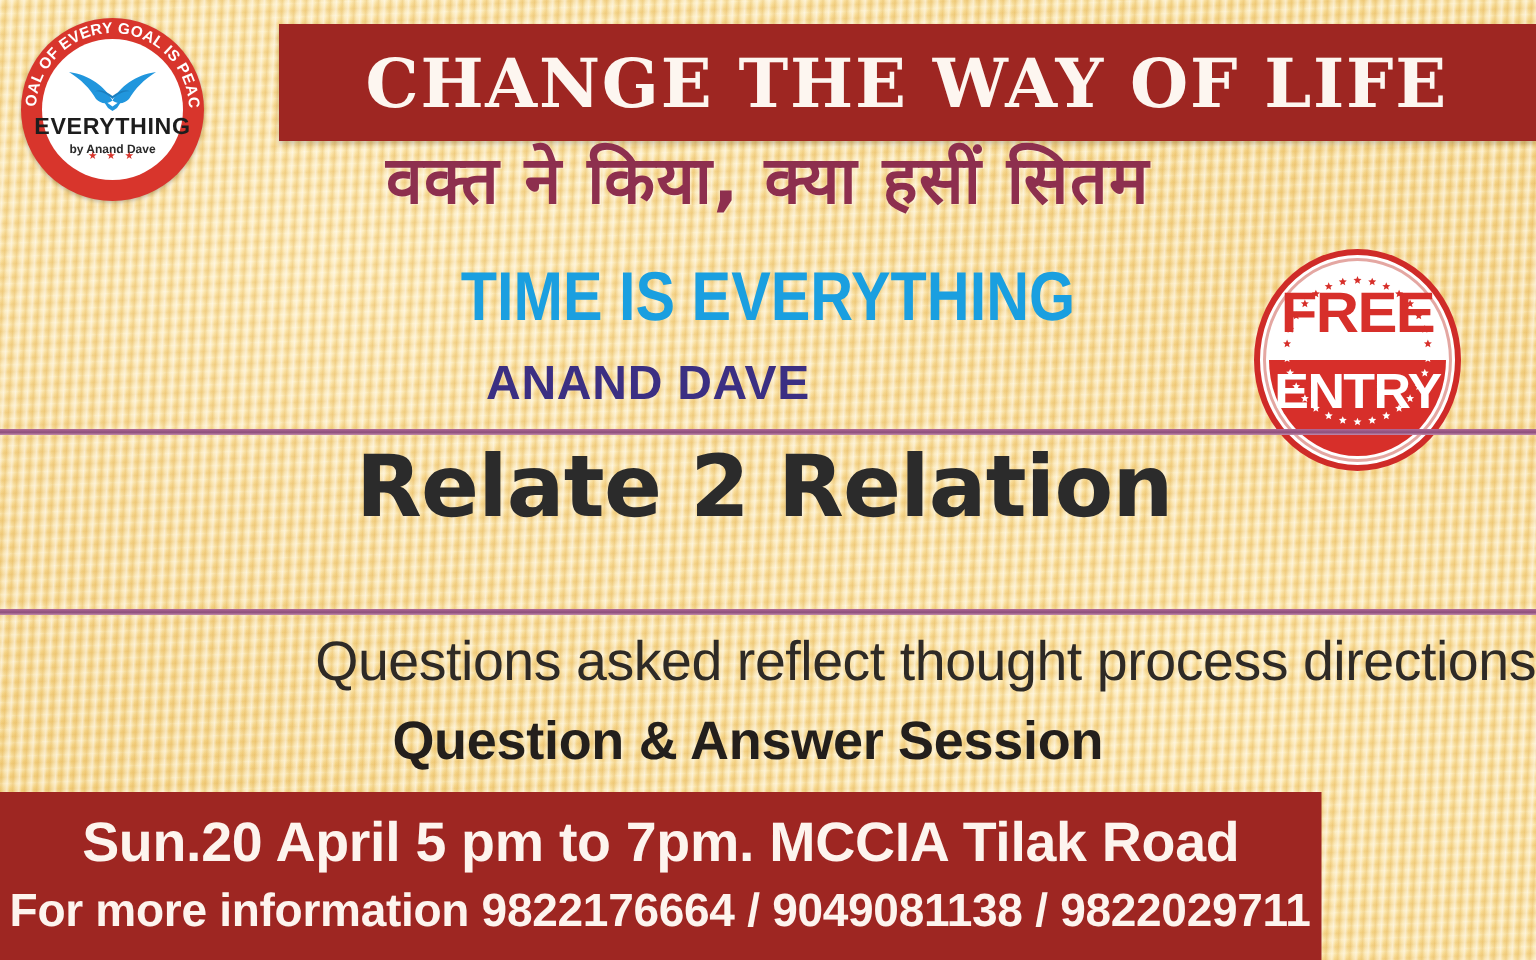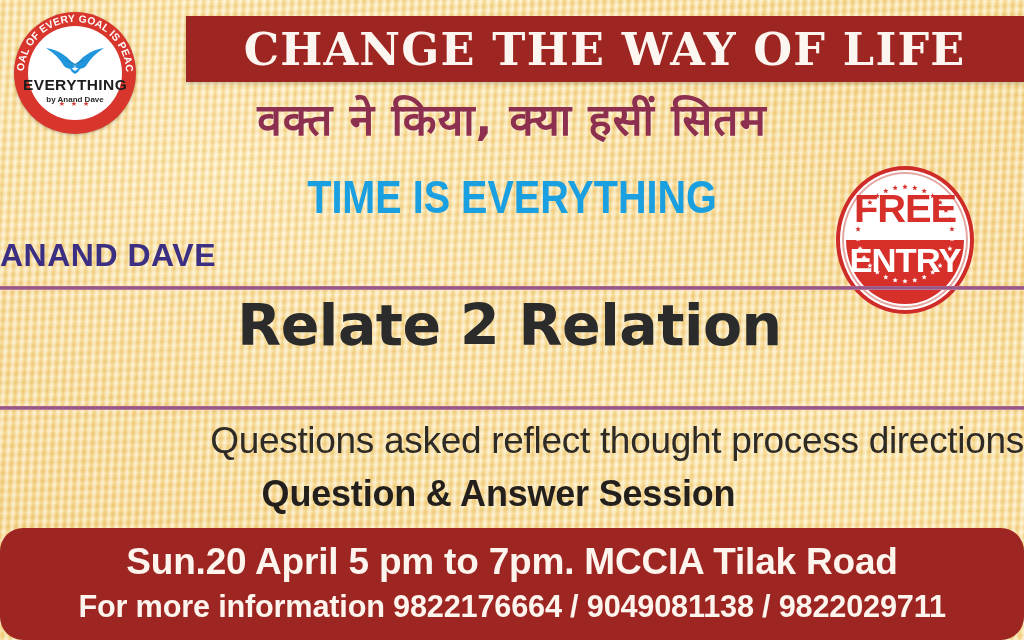--- a/index.html
+++ b/index.html
@@ -31,21 +31,21 @@
       radial-gradient(ellipse at 78% 70%, #fce3a2 0%, rgba(252,227,162,0) 60%),
       linear-gradient(180deg, #f8dc94 0%, #f2cd7c 45%, #f7d98d 100%);
   }
 
   
   .headline-bar {
     position: absolute;
     left: 186px;
     top: 16px;
     width: 838px;
-    height: 66px;
+    height: 78px;
     background: #9e2622;
     display: flex;
     align-items: center;
     justify-content: center;
     box-shadow: 0 2px 3px rgba(0,0,0,0.18);
   }
   .headline-bar .headline-text {
     color: #fdf6f0;
     font-family: "DejaVu Serif", serif;
     font-weight: bold;
@@ -151,20 +151,21 @@
     font-weight: bold;
     font-size: 46px;
     letter-spacing: 0px;
     transform: scaleX(0.86);
   }
   .session1-speaker {
     position: absolute;
     left: 0;
     top: 237px;
     width: 864px;
+    text-align: center;
     color: #3b2f83;
     font-family: "Liberation Sans", sans-serif;
     font-weight: bold;
     font-size: 32px;
     letter-spacing: 0.5px;
   }
 
   
   .divider {
     position: absolute;
@@ -286,28 +287,27 @@
     font-weight: bold;
     font-size: 36px;
     letter-spacing: -0.2px;
   }
 
   
   .footer {
     position: absolute;
     left: 0;
     top: 528px;
-    width: 1024px;
+    width: 881px;
     height: 112px;
     background: #9e2622;
     display: flex;
     flex-direction: column;
     align-items: center;
     justify-content: center;
-    border-radius: 23px;
   }
   .footer-line1 {
     color: #fdf4ee;
     font-family: "Liberation Sans", sans-serif;
     font-weight: bold;
     font-size: 37px;
     letter-spacing: -0.2px;
     line-height: 1.05;
   }
   .footer-line2 {

